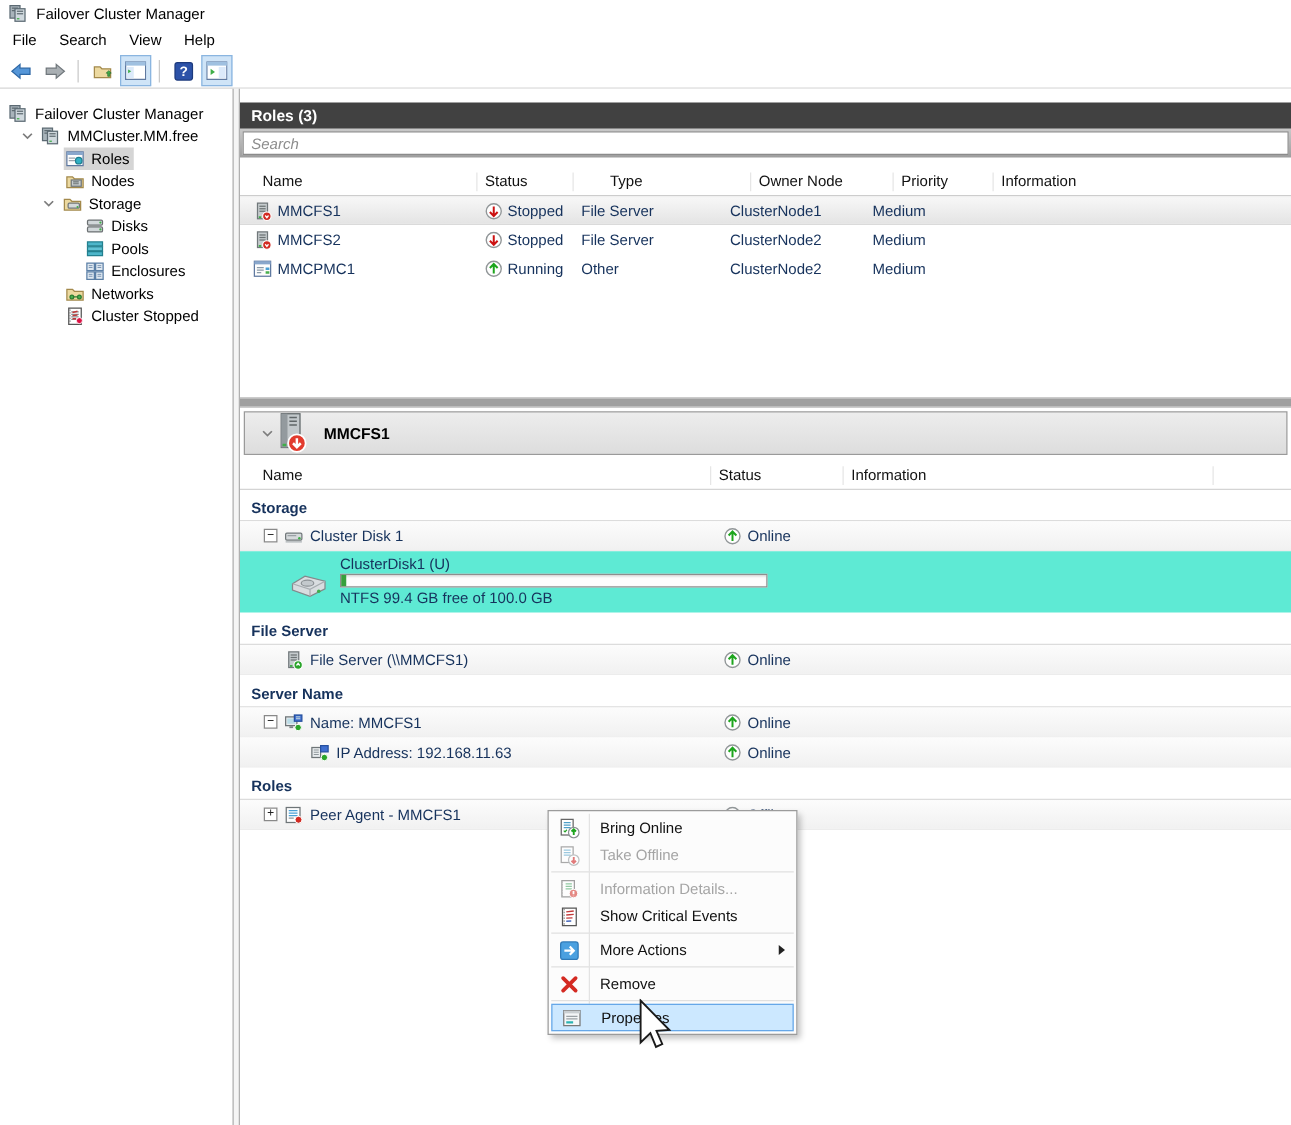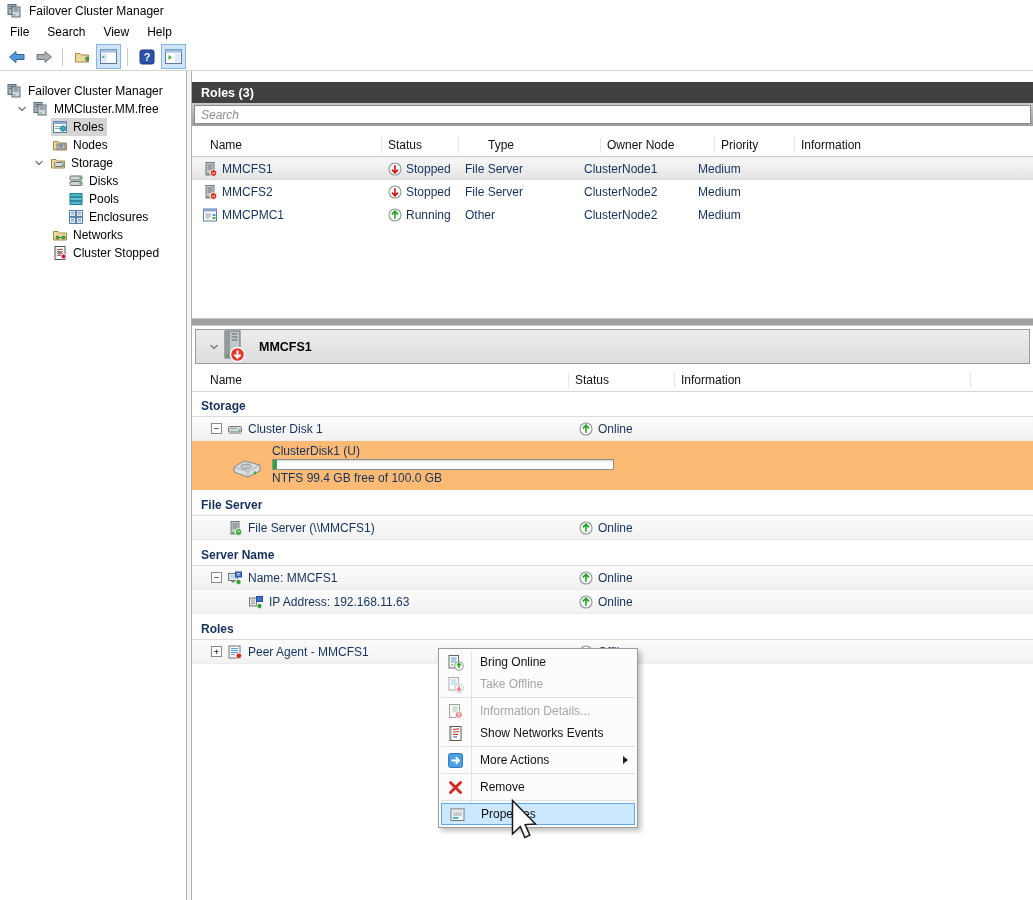--- a/index.html
+++ b/index.html
@@ -49,21 +49,21 @@
   .thead2{position:absolute;top:299px;left:0;right:0;height:21px;border-bottom:1px solid #d4d4d4;display:flex;align-items:center;color:#111;}
   .sections{position:absolute;top:320px;left:0;right:0;}
   .sec-heading{margin-top:6px;height:19px;line-height:19px;padding-left:9px;color:#16325c;font-weight:bold;
     border-bottom:1px solid #dcdcdc;}
   .drow{height:23px;display:flex;align-items:center;background:linear-gradient(#fcfcfc,#f1f1f1);border-bottom:1px solid #ececec;}
   .dname{width:377px;display:flex;align-items:center;gap:5px;box-sizing:border-box;color:#16325c;}
   .dstatus{width:106px;display:flex;align-items:center;gap:5px;box-sizing:border-box;color:#16325c;padding-left:10px;}
   .dinfo{flex:1;}
   .expander{width:9px;height:9px;border:1px solid #898989;background:#fff;font-size:9px;line-height:8px;
     text-align:center;color:#222;flex:none;font-family:"DejaVu Sans Mono",monospace;}
-  .disk-block{position:relative;background:#fdba74;padding:3px 0 4px 80px;}
+  .disk-block{position:relative;background:#5eead4;padding:3px 0 4px 80px;}
   .disk-icn{position:absolute;left:38px;top:16px;}
   .disk-label{color:#16325c;height:15px;}
   .disk-bar{width:342px;height:11px;border:1px solid #8e8e8e;background:#fdfdfd;box-shadow:inset 1px 1px 2px rgba(0,0,0,.18);box-sizing:border-box;}
   .disk-fill{height:100%;background:#37a03c;}
   .disk-usage{color:#16325c;height:15px;margin-top:1px;}
   
   .context-menu{position:absolute;left:438px;top:648px;width:200px;background:#fcfcfc;border:1px solid #9b9b9b;
     box-shadow:3px 3px 5px rgba(0,0,0,.25);padding:2px 0;box-sizing:border-box;z-index:50;}
   .mline{position:absolute;top:2px;bottom:2px;left:32px;width:1px;background:#e3e3e3;}
   .mitem{position:relative;height:22px;display:flex;align-items:center;cursor:default;}
@@ -611,21 +611,21 @@
     </div>
     <div class="mitem">
       <span class="micon">
         <svg width="17" height="17" viewBox="0 0 17 17">
           <rect x="3" y="1.5" width="11" height="14" fill="#fff" stroke="#555"></rect>
           <path d="M4.3 2 V15" stroke="#777" stroke-width="0.8" stroke-dasharray="1.3,1"></path>
           <path d="M6 4.5 L12 3.8 M6 7 L12 6.5 M6 9.5 L11 9.3" stroke="#c23a3a" stroke-width="1.2"></path>
           <path d="M6 12 L10 11.8" stroke="#4466bb" stroke-width="1.2"></path>
         </svg>
       </span>
-      <span class="mlabel">Show Networks Events</span>
+      <span class="mlabel">Show Critical Events</span>
     </div>
     <div class="msep"></div>
     <div class="mitem">
       <span class="micon">
         <svg width="17" height="17" viewBox="0 0 17 17">
           <rect x="1.5" y="1.5" width="14" height="14" rx="2" fill="#4aa0e0" stroke="#2f7ab8"></rect>
           <path d="M4.5 8.5 H11.5 M8.8 5.2 L12 8.5 L8.8 11.8" stroke="#fff" stroke-width="1.8" fill="none"></path>
         </svg>
       </span>
       <span class="mlabel">More Actions</span>

